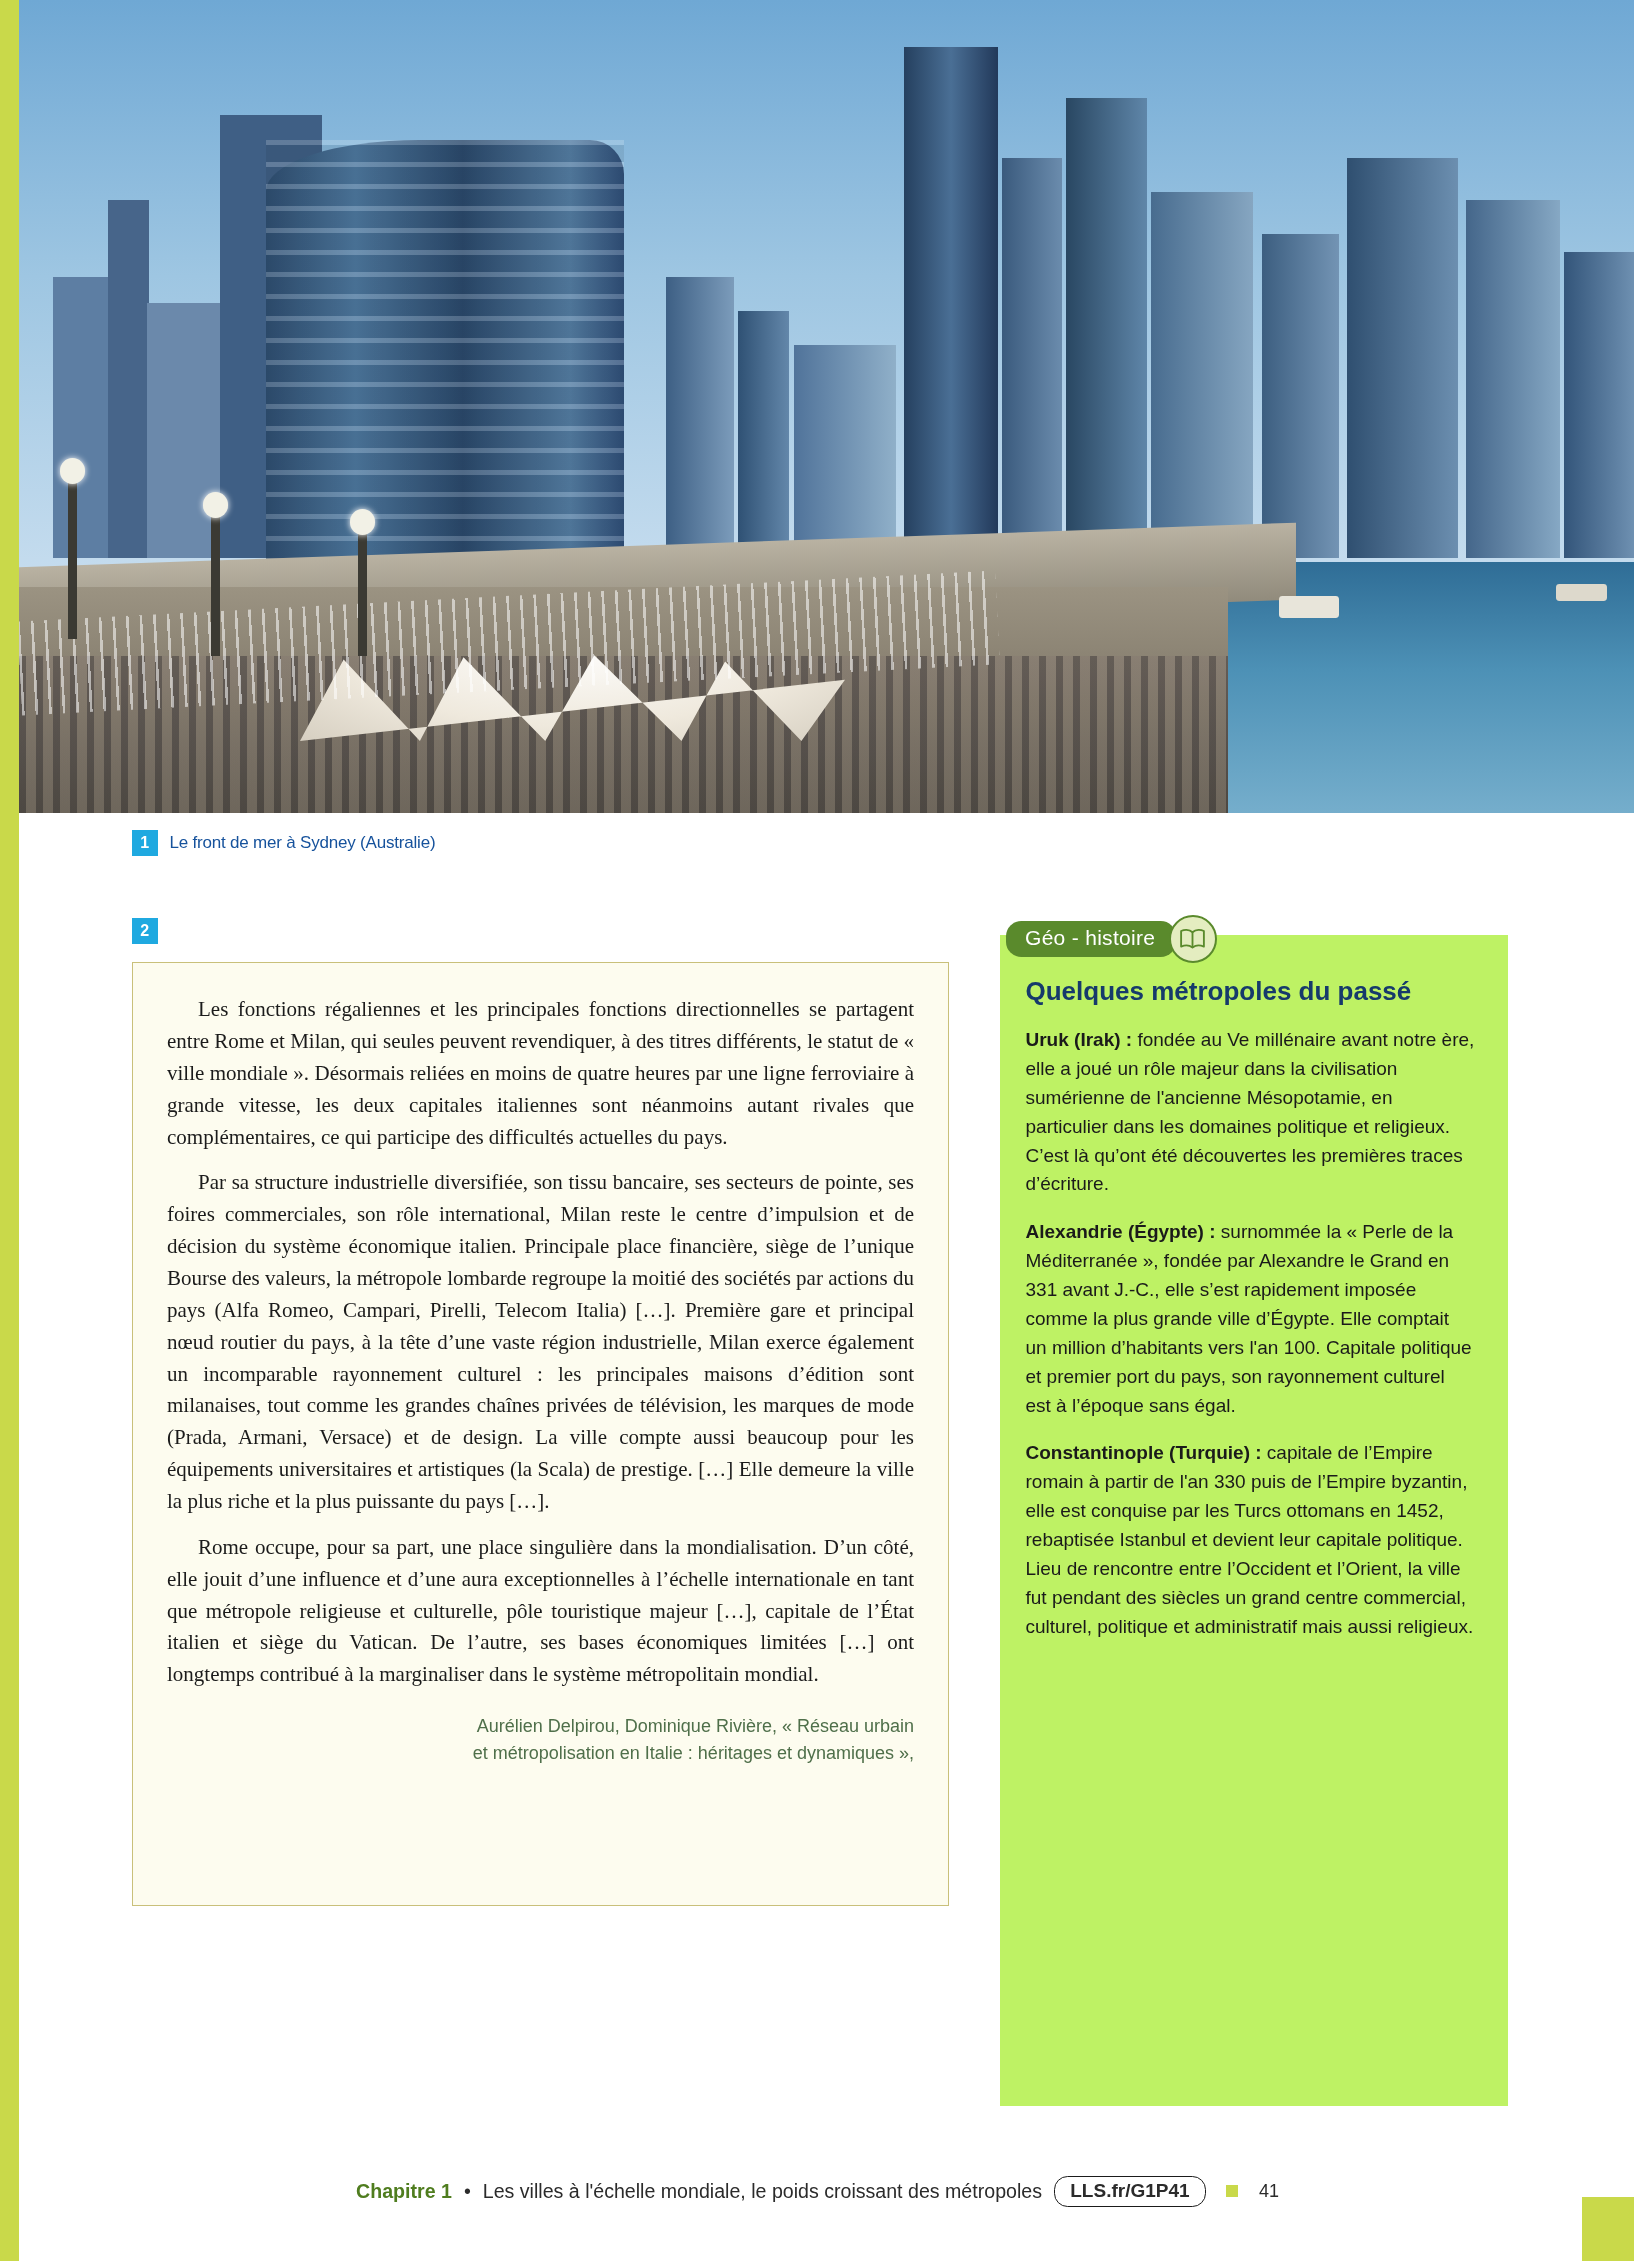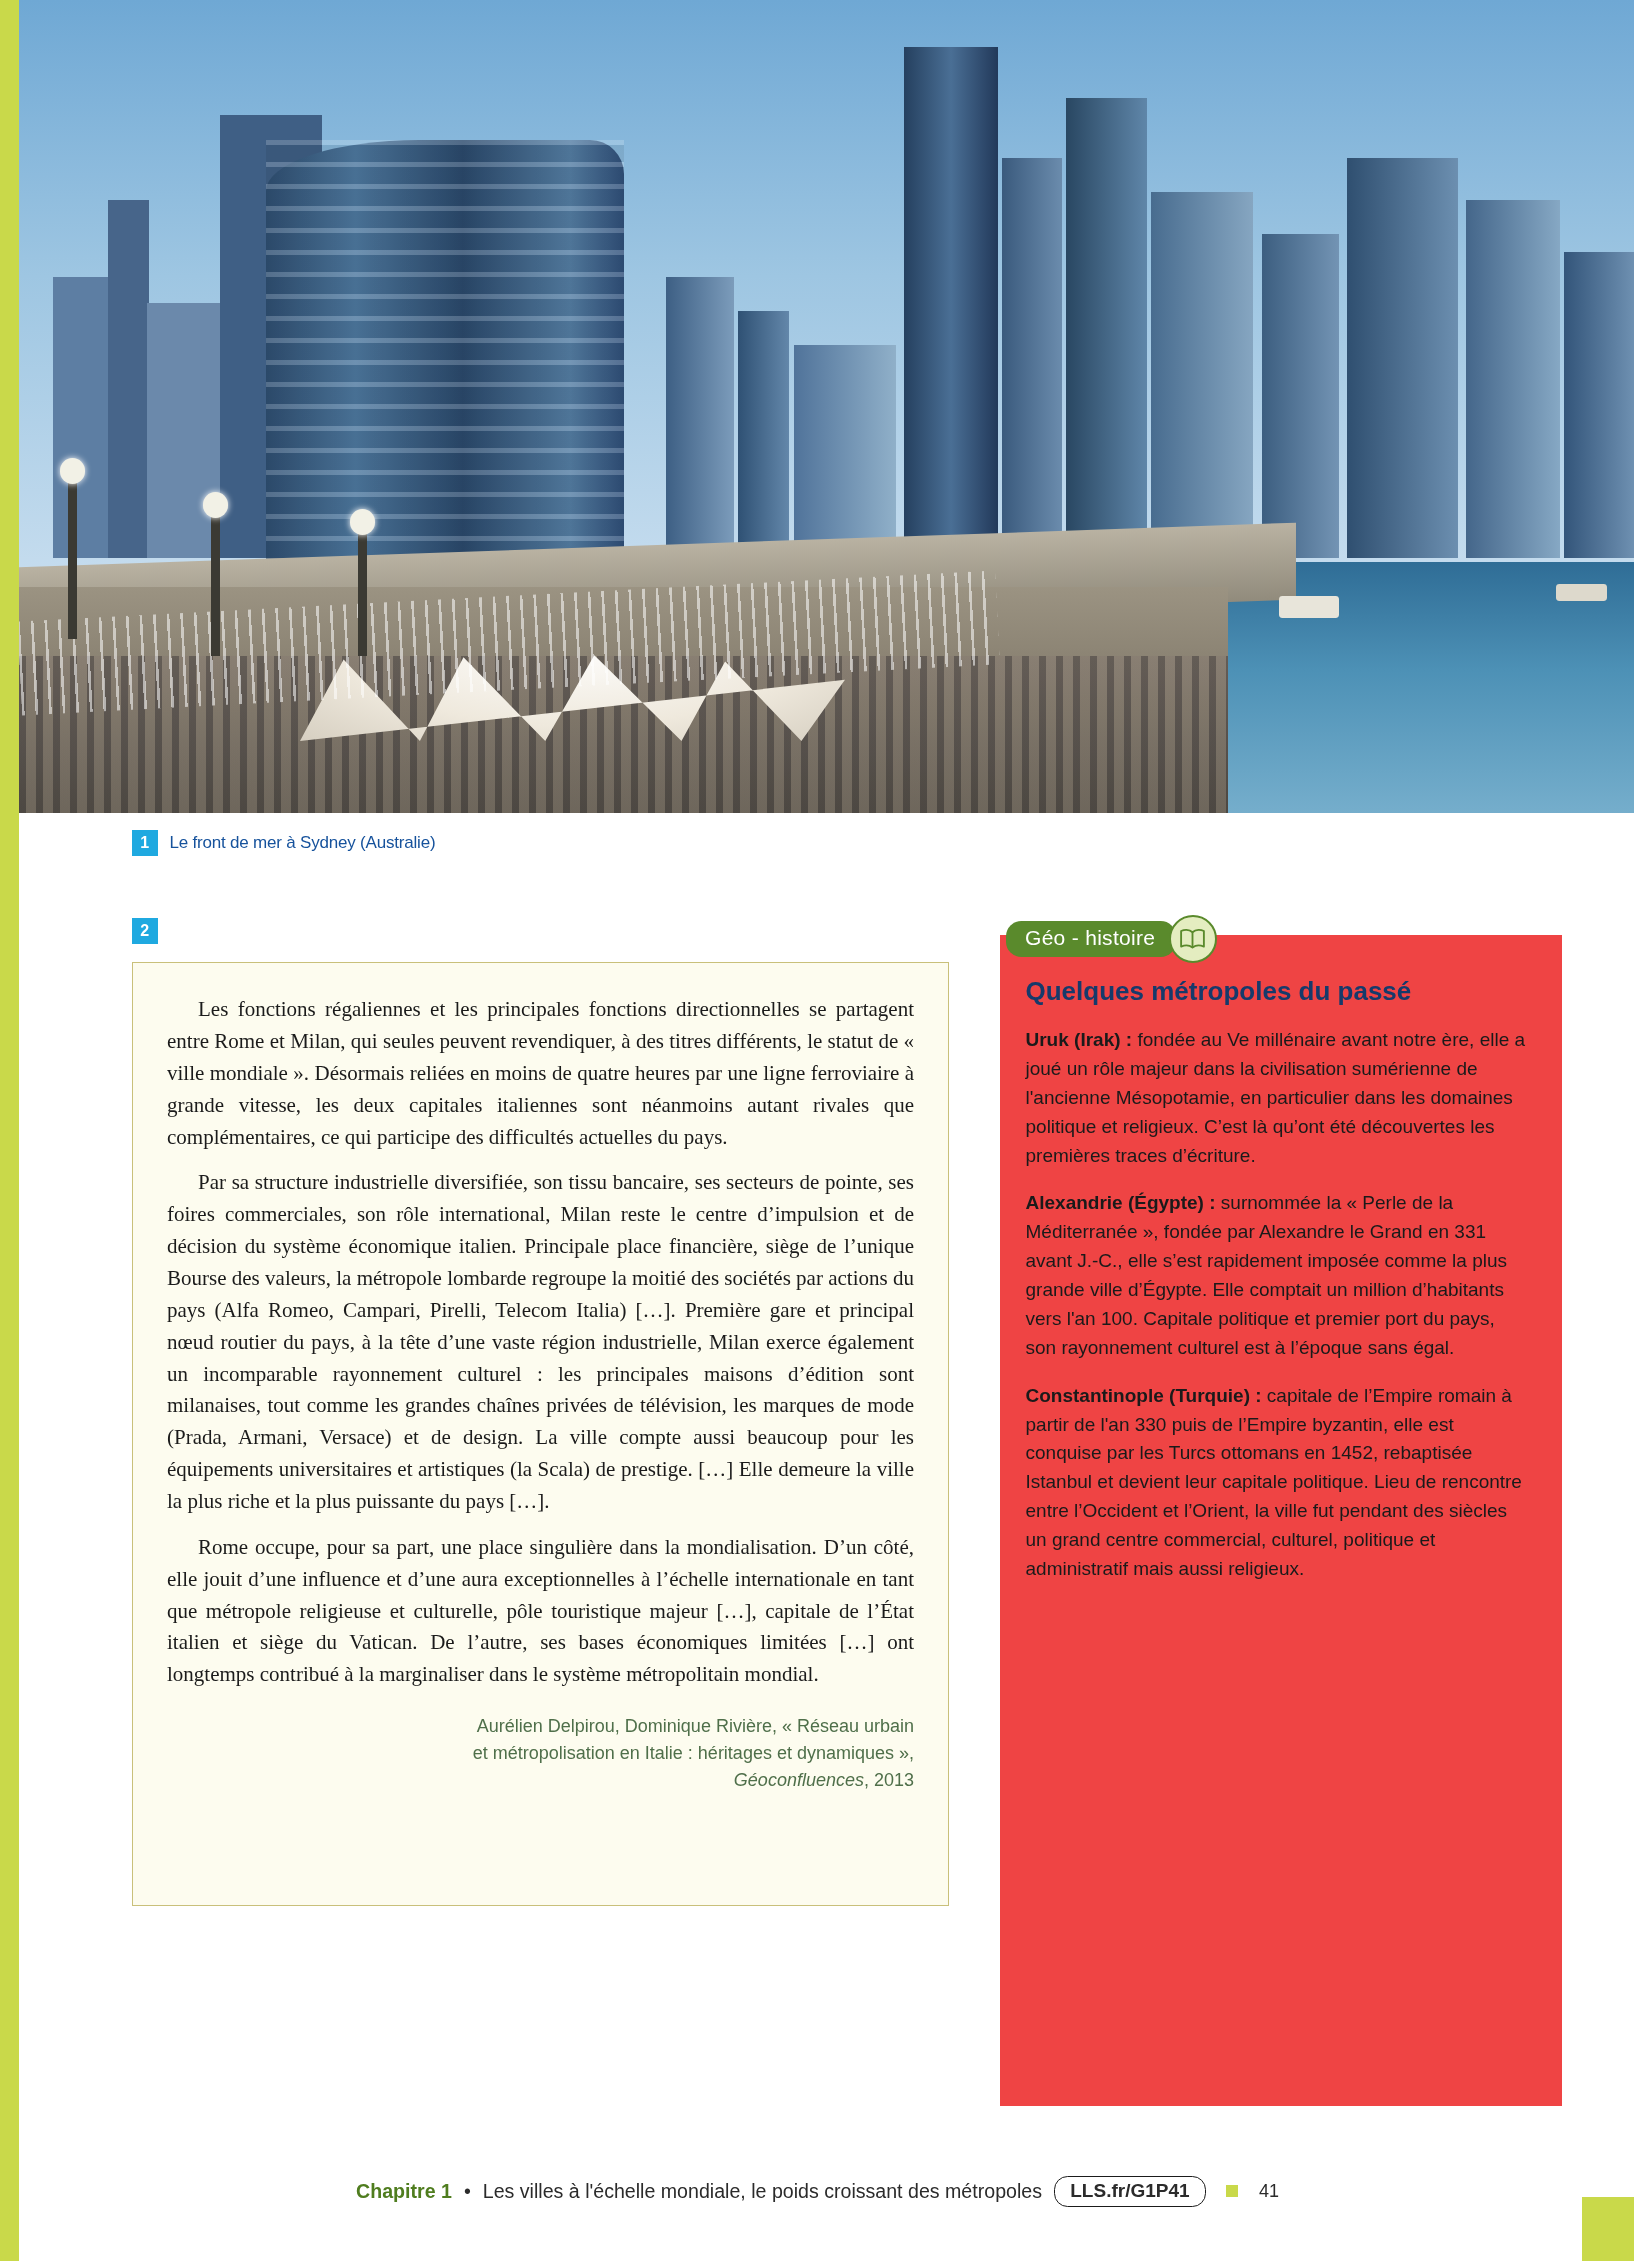--- a/index.html
+++ b/index.html
@@ -153,22 +153,22 @@
     font-size: 18px;
     color: #4f6f4a;
     line-height: 1.5;
     text-indent: 0;
   }
   .source em { font-style: italic; }
 
   
   .geo-box {
     position: absolute; left: 1000px; top: 935px;
-    width: 562px; height: 1171px;
-    background: #ef4444;
+    width: 508px; height: 1171px;
+    background: #bef264;
   }
   .geo-tag {
     position: absolute; left: 1006px; top: 915px;
     display: flex; align-items: center; text-align: center;
   }
   .geo-tag .pill {
     background: #5a8a2c; color: #ffffff;
     font-family: "Liberation Sans", sans-serif; font-size: 21px;
     padding: 5.1px 20.4px 6.8px 19px;
     border-radius: 15.3px;
@@ -261,23 +261,20 @@
 </div>
 
 <div class="doc-box">
   <div class="inner">
     <p>Les fonctions régaliennes et les principales fonctions directionnelles se partagent entre Rome et Milan, qui seules peuvent revendiquer, à des titres différents, le statut de « ville mondiale ». Désormais reliées en moins de quatre heures par une ligne ferroviaire à grande vitesse, les deux capitales italiennes sont néanmoins autant rivales que complémentaires, ce qui participe des difficultés actuelles du pays.</p>
     <p>Par sa structure industrielle diversifiée, son tissu bancaire, ses secteurs de pointe, ses foires commerciales, son rôle international, Milan reste le centre d’impulsion et de décision du système économique italien. Principale place financière, siège de l’unique Bourse des valeurs, la métropole lombarde regroupe la moitié des sociétés par actions du pays (Alfa Romeo, Campari, Pirelli, Telecom Italia) […]. Première gare et principal nœud routier du pays, à la tête d’une vaste région industrielle, Milan exerce également un incomparable rayonnement culturel : les principales maisons d’édition sont milanaises, tout comme les grandes chaînes privées de télévision, les marques de mode (Prada, Armani, Versace) et de design. La ville compte aussi beaucoup pour les équipements universitaires et artistiques (la Scala) de prestige. […] Elle demeure la ville la plus riche et la plus puissante du pays […].</p>
     <p>Rome occupe, pour sa part, une place singulière dans la mondialisation. D’un côté, elle jouit d’une influence et d’une aura exceptionnelles à l’échelle internationale en tant que métropole religieuse et culturelle, pôle touristique majeur […], capitale de l’État italien et siège du Vatican. De l’autre, ses bases économiques limitées […] ont longtemps contribué à la marginaliser dans le système métropolitain mondial.</p>
     <div class="source">
       <div>Aurélien Delpirou, Dominique Rivière, « Réseau urbain</div>
       <div>et métropolisation en Italie : héritages et dynamiques »,</div>
-      <div>
-        <em>Géoconfluences</em><span>, 2013</span>
-      </div>
     </div>
   </div>
 </div>
 
 <div class="geo-box">
   <h3>Quelques métropoles du passé</h3>
   <div class="body">
     <p>
       <b>Uruk (Irak) :</b><span> fondée au Ve millénaire avant notre ère, elle a joué un rôle majeur dans la civilisation sumérienne de l'ancienne Mésopotamie, en particulier dans les domaines politique et religieux. C’est là qu’ont été découvertes les premières traces d’écriture.</span>
     </p>

